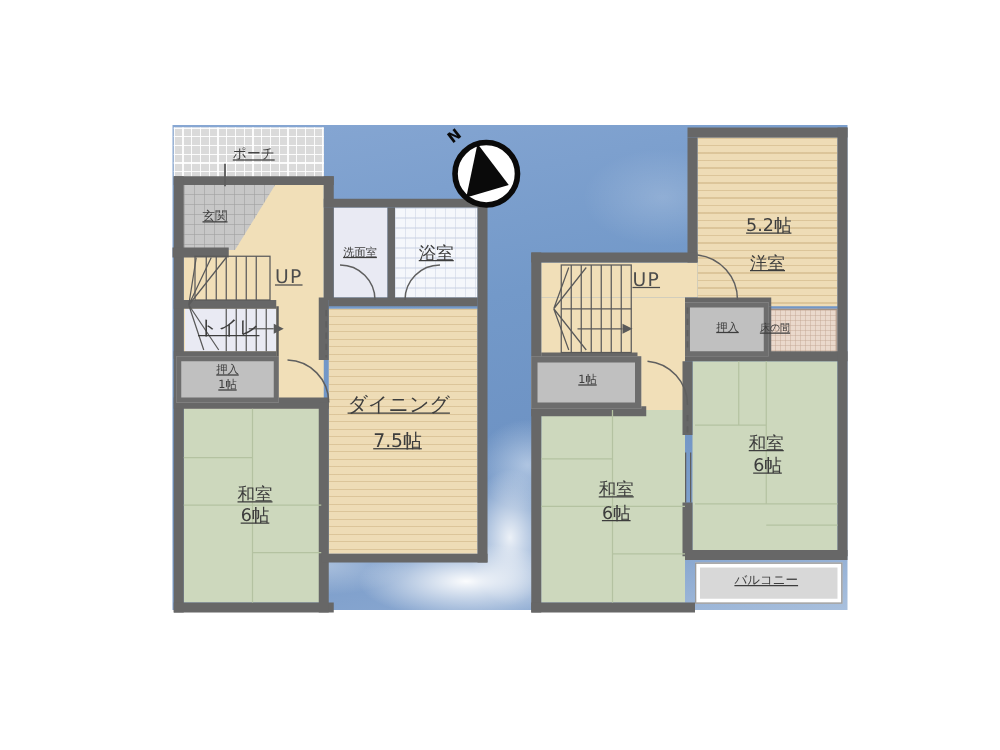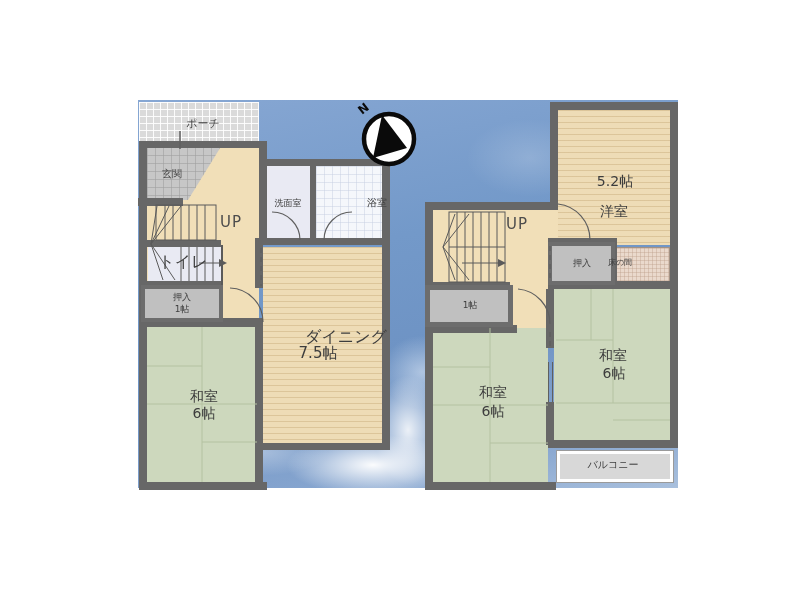--- a/index.html
+++ b/index.html
@@ -30,21 +30,21 @@
   .genkanp{background-color:#c7c7c7;
     background-image:repeating-linear-gradient(90deg, rgba(160,160,160,.6) 0 1px, rgba(0,0,0,0) 1px 8px),
                      repeating-linear-gradient(180deg, rgba(160,160,160,.6) 0 1px, rgba(0,0,0,0) 1px 8px);}
   .tokop{background-color:#ead9cc;border:1px solid #a39183;box-sizing:border-box;
     background-image:repeating-linear-gradient(90deg, rgba(190,160,140,.4) 0 1px, rgba(0,0,0,0) 1px 4px),
                      repeating-linear-gradient(180deg, rgba(190,160,140,.4) 0 1px, rgba(0,0,0,0) 1px 4px);}
   .graybox{position:absolute;background:#c0c0c0;border:4px solid #6d6d6d;box-sizing:border-box;}
   .balc{background:#d8d8d8;border:1px solid #9a9a9a;box-sizing:border-box;
         box-shadow:inset 0 0 0 3px #ffffff;}
   .lbl{position:absolute;transform:translate(-50%,-50%);color:#3d3d3d;white-space:nowrap;
-       line-height:1;text-align:right;}
+       line-height:1;text-align:right;text-decoration:underline;}
   #overlay{left:0;top:0;width:800px;height:600px;pointer-events:none;}
 </style>
 </head>
 <body>
 
 <div id="canvas">
 
   <div id="backdrop" class="abs"></div>
 
   <div class="room porchp" style="left:139px;top:102px;width:120px;height:40px;"></div>
@@ -154,25 +154,25 @@
       <circle cx="389" cy="139" r="25" fill="#ffffff" stroke="#0a0a0a" stroke-width="4.5"></circle>
       <polygon points="382,115 407,148 373,158" fill="#0a0a0a"></polygon>
     </g>
     <text x="366" y="112" transform="rotate(-38 366 112)" font-size="12" font-weight="bold" fill="#0a0a0a" text-anchor="middle" font-family="DejaVu Sans, sans-serif">N</text>
   </svg>
 
   <div class="lbl" style="left:203px;top:123px;font-size:11px;">ポーチ</div>
   <div class="lbl" style="left:172px;top:174px;font-size:10px;">玄関</div>
   <div class="lbl" style="left:231px;top:222px;font-size:15px;color:#4c4c4c;letter-spacing:1px;">UP</div>
   <div class="lbl" style="left:288px;top:203px;font-size:9px;">洗面室</div>
-  <div class="lbl" style="left:349px;top:203px;font-size:10px;margin-left:28px;">浴室</div>
+  <div class="lbl" style="left:349px;top:203px;font-size:14px;">浴室</div>
   <div class="lbl" style="left:183px;top:262px;font-size:16px;">トイレ</div>
   <div class="lbl" style="left:182px;top:297px;font-size:9px;">押入</div>
   <div class="lbl" style="left:182px;top:309px;font-size:9px;">1帖</div>
-  <div class="lbl" style="left:319px;top:337px;font-size:16px;margin-left:27px;">ダイニング</div>
+  <div class="lbl" style="left:319px;top:324px;font-size:16px;">ダイニング</div>
   <div class="lbl" style="left:318px;top:353px;font-size:15px;">7.5帖</div>
   <div class="lbl" style="left:204px;top:396px;font-size:14px;">和室</div>
   <div class="lbl" style="left:204px;top:413px;font-size:14px;">6帖</div>
 
   <div class="lbl" style="left:517px;top:224px;font-size:15px;color:#4c4c4c;letter-spacing:1px;">UP</div>
   <div class="lbl" style="left:614px;top:163px;font-size:14px;margin-top:48px;">洋室</div>
   <div class="lbl" style="left:615px;top:181px;font-size:14px;">5.2帖</div>
   <div class="lbl" style="left:582px;top:263px;font-size:9px;">押入</div>
   <div class="lbl" style="left:620px;top:263px;font-size:8px;">床の間</div>
   <div class="lbl" style="left:470px;top:305px;font-size:9px;">1帖</div>

